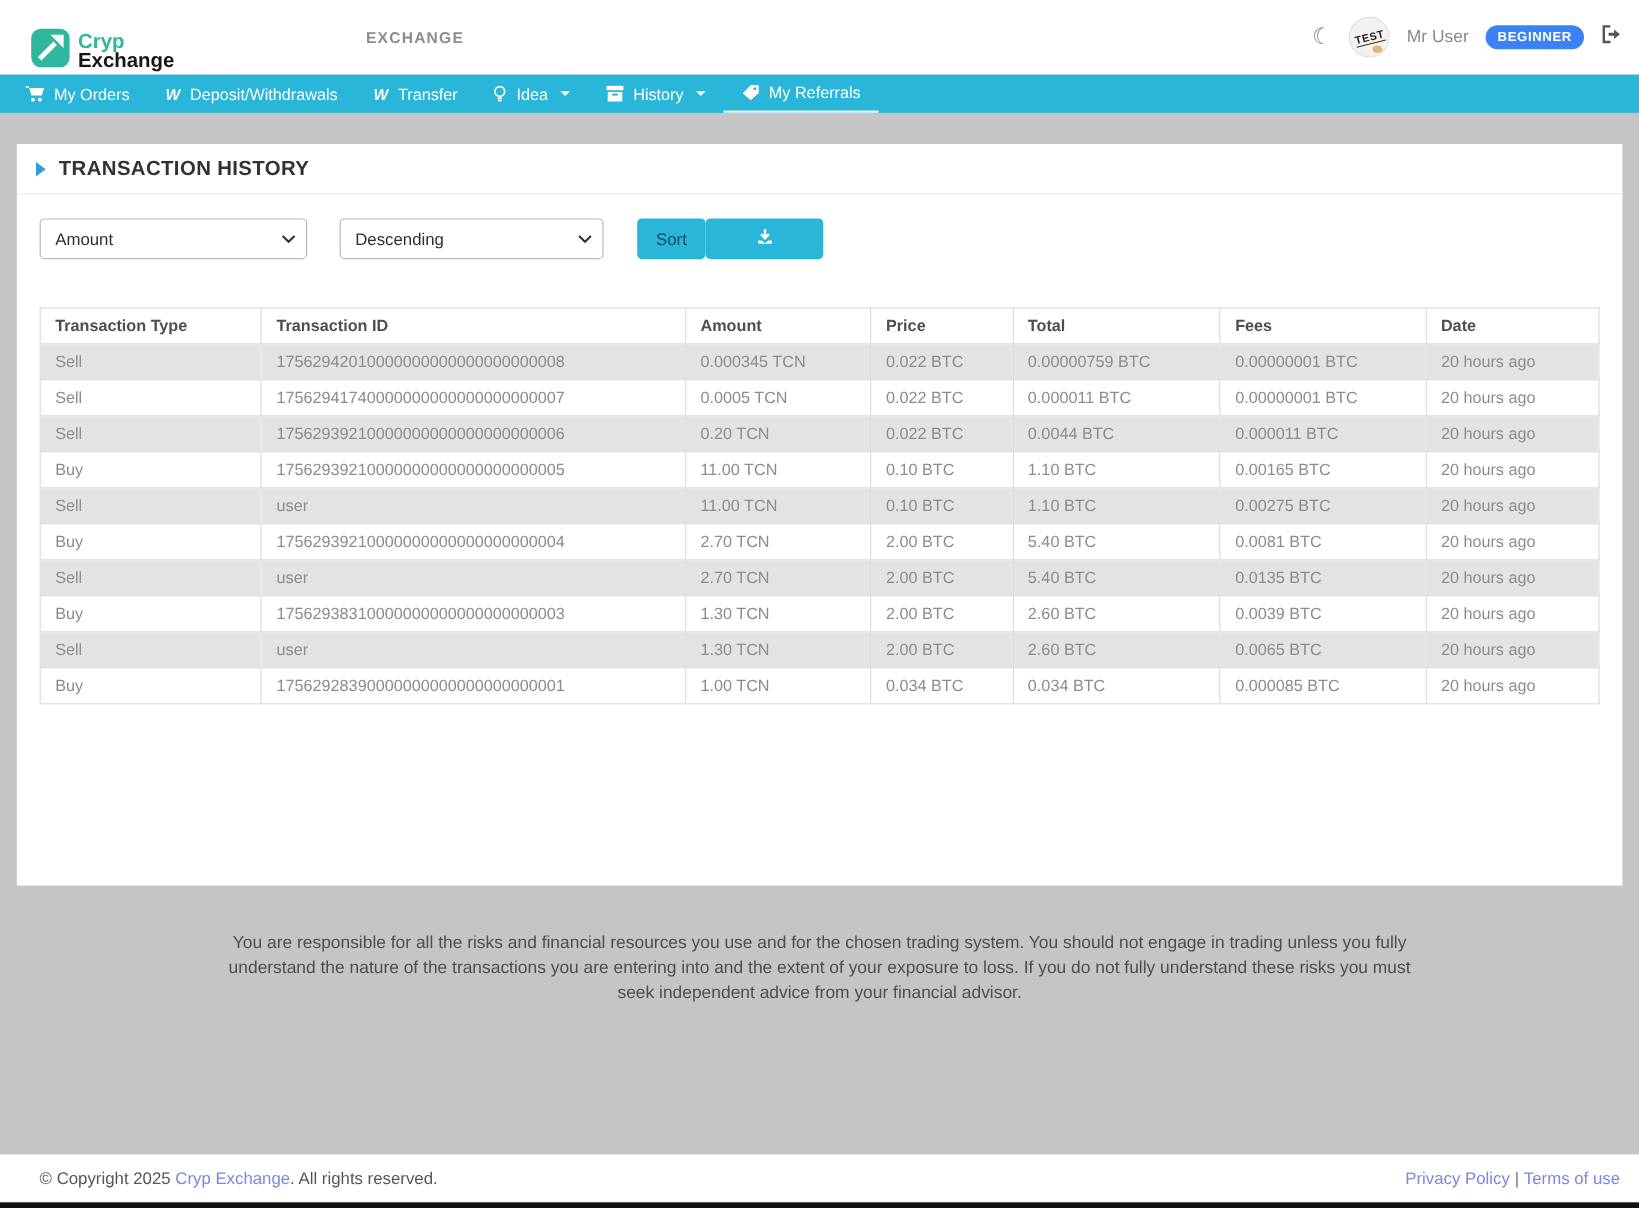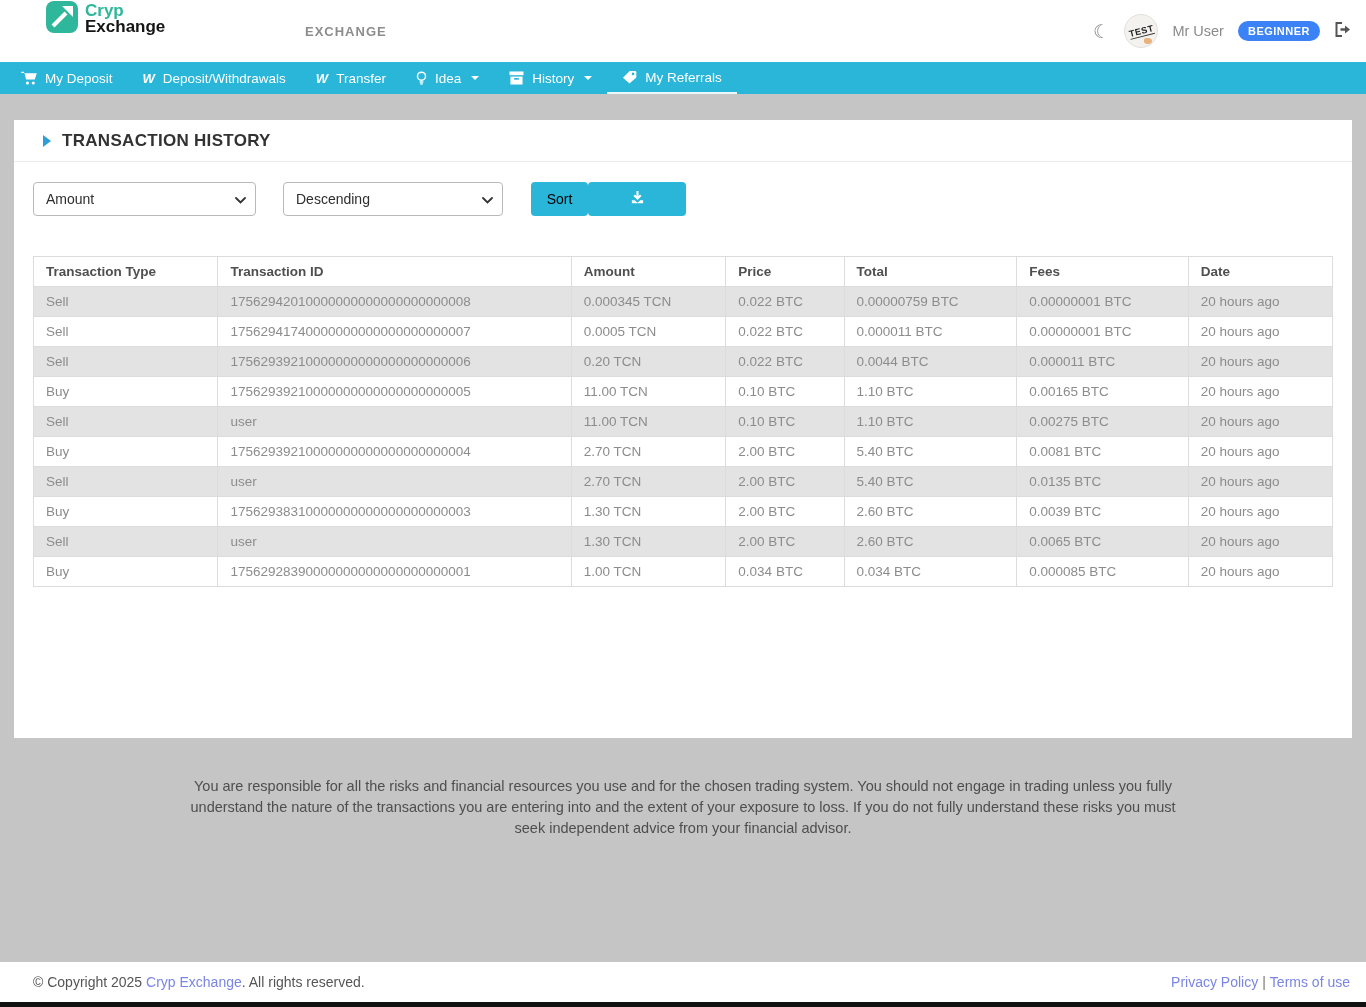--- a/index.html
+++ b/index.html
@@ -1,21 +1,21 @@
 <!DOCTYPE html>
 <html><head>
 <meta charset="utf-8">
 <style>
   * { box-sizing: border-box; margin: 0; padding: 0; }
   html,body { width:1366px; height:1007px; overflow:hidden; }
   body { font-family: "Liberation Sans", "DejaVu Sans", sans-serif; background:#c5c5c5; }
   #app { width:1366px; height:1007px; display:flex; flex-direction:column; position:relative; }
 
   
-  .topbar { height:62px; background:#fff; position:relative; display:flex; align-items:flex-start; padding:0 14px 0 45px; flex-shrink:0; }
+  .topbar { height:62px; background:#fff; position:relative; display:flex; align-items:flex-end; padding:0 14px 0 25px; flex-shrink:0; }
   .logo { display:flex; align-items:center; gap:6px; }
   .logo-text { font-weight:bold; font-size:17px; line-height:16px; }
   .logo-text .l1 { color:#2eb79a; display:block; }
   .logo-text .l2 { color:#151515; display:block; }
   .center-nav { position:absolute; left:305px; top:50%; transform:translateY(-50%); font-size:13px; font-weight:bold; color:#8d8d8d; letter-spacing:1px; }
   .top-right { position:absolute; right:14px; top:0; height:62px; display:flex; align-items:center; gap:14px; }
   .moon { color:#8a8a8a; font-size:19px; line-height:1; cursor:pointer; }
   .avatar { width:34px; height:34px; border-radius:50%; background:#f4f2ee; border:1px solid #e2e0dc; display:flex; align-items:center; justify-content:center; overflow:hidden; position:relative; }
   .avatar span { font-size:9px; font-weight:bold; color:#222; transform:rotate(-14deg); letter-spacing:0.5px; border-bottom:1px solid #333; }
   .avatar i { position:absolute; bottom:3px; right:5px; width:8px; height:6px; background:#e8b27d; border-radius:40% 60% 50% 50%; }
@@ -32,32 +32,32 @@
 
   
   .content { flex:1; display:flex; flex-direction:column; }
   .card { background:#fff; margin:0 14px; }
   .title-card { margin-top:18px; height:89px; display:flex; align-items:center; padding-left:35px; }
   .bullet-lg { width:0; height:0; border-top:8px solid transparent; border-bottom:8px solid transparent; border-left:11px solid #2d9fd8; margin-right:12px; }
   .bullet-sm { width:0; height:0; border-top:6px solid transparent; border-bottom:6px solid transparent; border-left:8px solid #2d9fd8; margin-right:11px; }
   .page-title { font-size:26px; font-weight:bold; color:#8b8b8b; letter-spacing:1.5px; }
 
   .panel { margin-top:26px; min-height:618px; }
-  .panel-head { height:42px; display:flex; align-items:center; padding-left:29px; border-bottom:1px solid #ececec; }
+  .panel-head { height:42px; display:flex; align-items:center; padding-left:16px; border-bottom:1px solid #ececec; }
   .panel-title { font-size:17px; font-weight:bold; color:#323232; letter-spacing:0.3px; }
   .panel-body { padding:20px 19px 0 19px; }
 
   .filter-row { display:flex; align-items:center; }
   .sel-wrap { position:relative; }
   .sel-wrap select { appearance:none; -webkit-appearance:none; -moz-appearance:none; height:34px; border:1px solid #b9b9b9; border-radius:4px; background:#fff; color:#2e2e2e; font-size:14px; font-family:inherit; padding:0 28px 0 12px; width:100%; cursor:pointer; }
   .sel-caret { position:absolute; right:10px; top:50%; transform:translateY(-50%); pointer-events:none; }
   .w1 { width:223px; margin-right:27px; }
   .w2 { width:220px; margin-right:28px; }
   .w3 { width:224px; margin-right:26px; }
-  .btn-cyan { background:#29b6d8; color:#000000; border:none; border-radius:4px; height:34px; font-size:14px; font-family:inherit; cursor:pointer; }
+  .btn-cyan { background:#29b6d8; color:#0c4a6e; border:none; border-radius:4px; height:34px; font-size:14px; font-family:inherit; cursor:pointer; }
   .sort-btn { width:57px; }
   .dl-btn { width:98px; display:flex; align-items:center; justify-content:center; }
   .push-right { margin-left:auto; }
 
   table.tx { width:100%; border-collapse:collapse; table-layout:fixed; margin-top:40px; }
   table.tx th, table.tx td { border:1px solid #dcdcdc; padding:7px 12px; font-size:13.5px; text-align:left; overflow:hidden; white-space:nowrap; }
   table.tx th { color:#4f4f4f; font-weight:bold; background:#fff; }
   table.tx td { color:#8c8c8c; }
   table.tx tr.odd td { background:#e3e3e3; }
   .note { margin-top:15px; font-size:13.5px; color:#666; }
@@ -110,21 +110,21 @@
 
   <div class="nav">
     <div class="nav-item">
       <span>
         <svg width="16" height="14" viewBox="0 0 20 18">
           <path fill="#fff" d="M0 1h3.4l.7 2H20l-2.6 8H6.3L4.4 4 3.8 2.6H0z"></path>
           <circle cx="8" cy="15.5" r="2" fill="#fff"></circle>
           <circle cx="15.5" cy="15.5" r="2" fill="#fff"></circle>
         </svg>
       </span>
-      <span>My Deposit</span>
+      <span>My Orders</span>
     </div>
     <div class="nav-item">
       <span class="w-glyph">W</span>
       <span>Deposit/Withdrawals</span>
     </div>
     <div class="nav-item">
       <span class="w-glyph">W</span>
       <span>Transfer</span>
     </div>
     <div class="nav-item">

